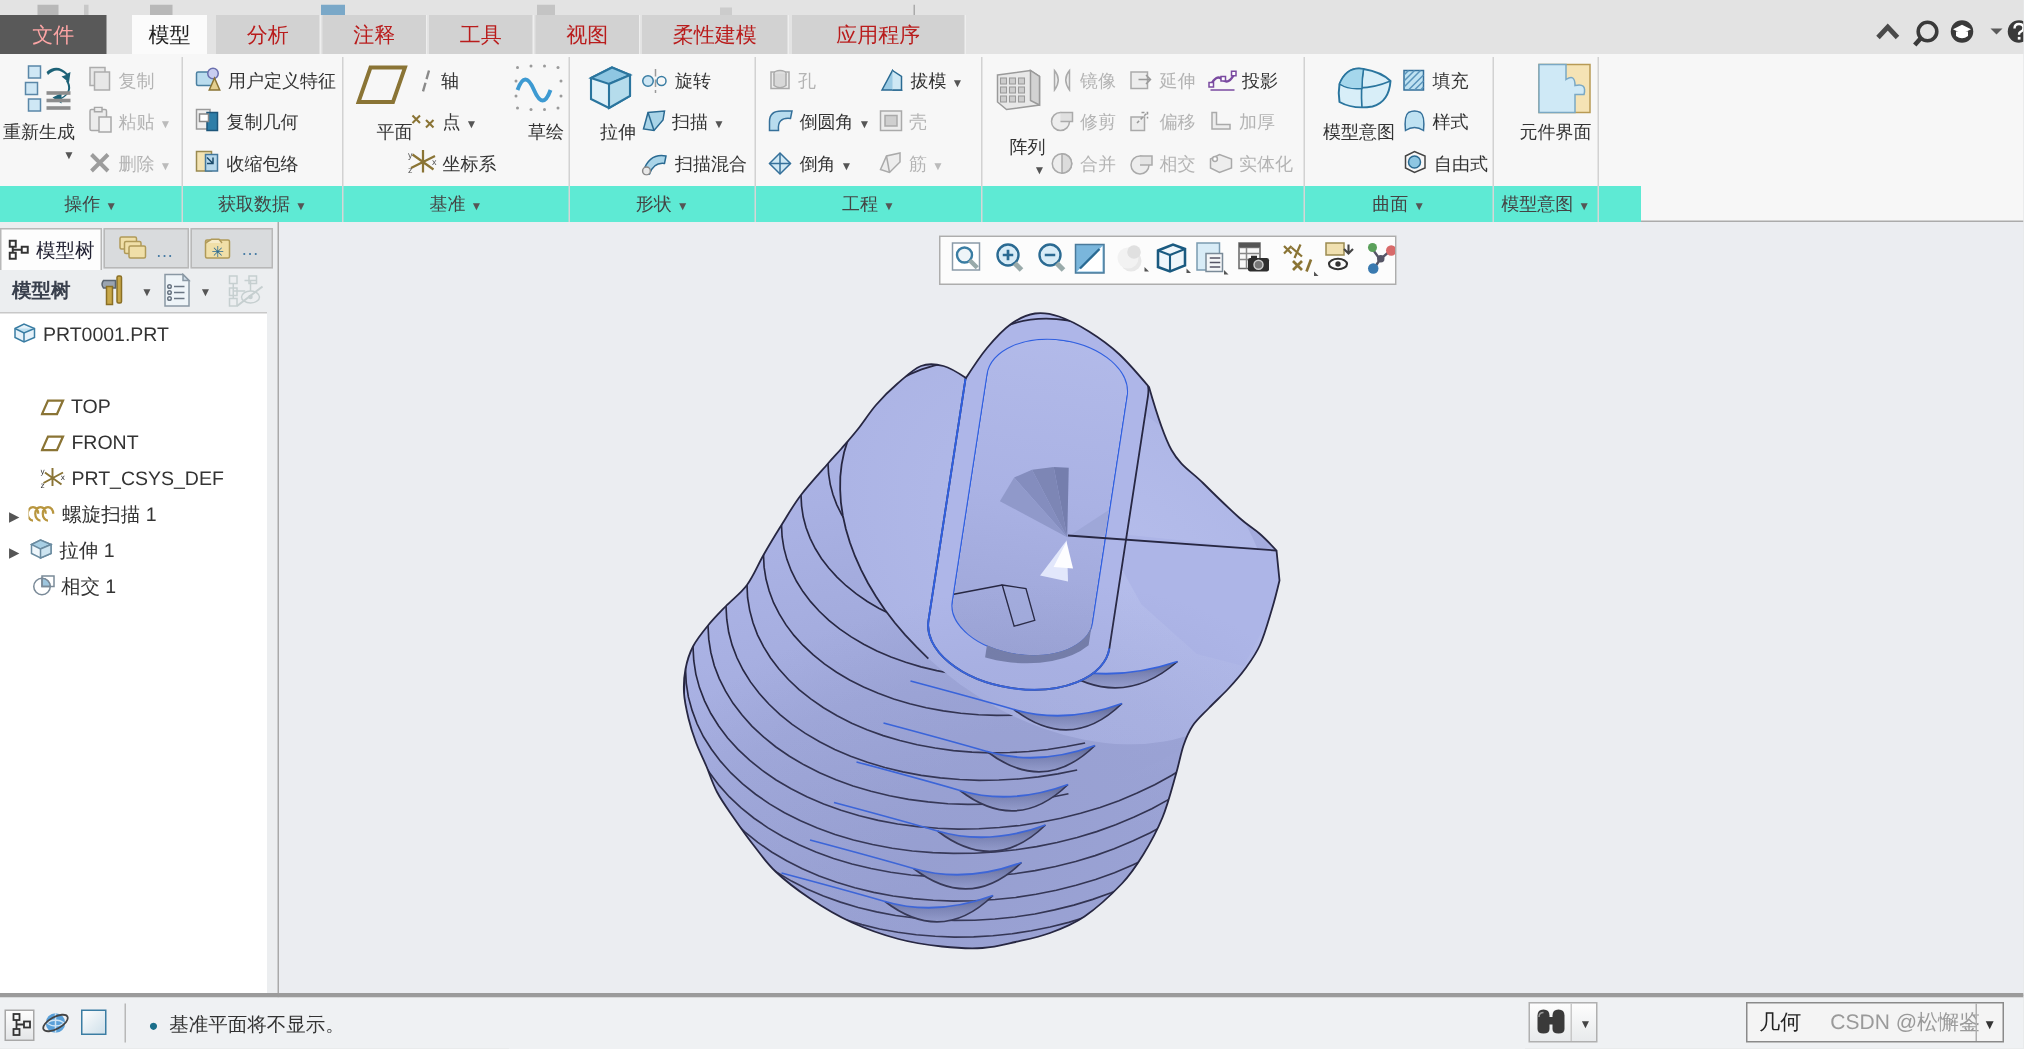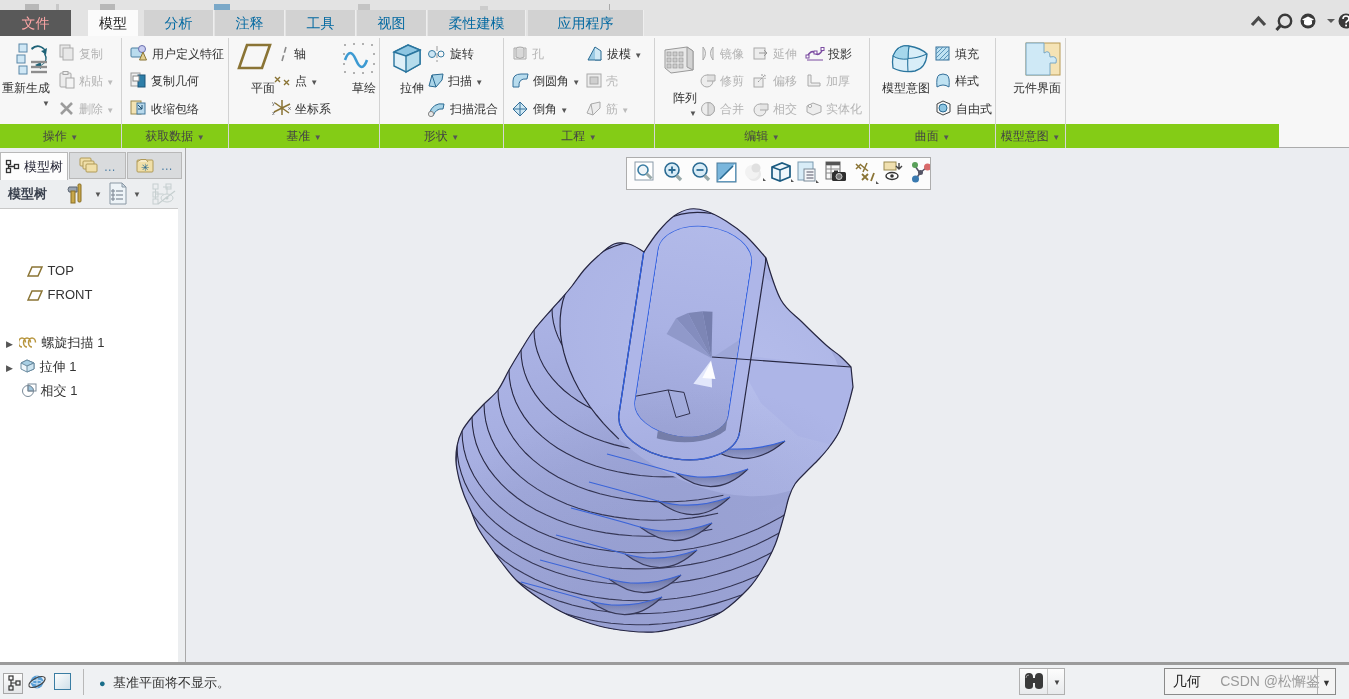--- a/index.html
+++ b/index.html
@@ -5,28 +5,28 @@
 * { margin:0; padding:0; box-sizing:border-box; }
 html,body { width:1349px; height:699px; overflow:hidden; }
 body { font-family:"Liberation Sans", sans-serif; position:relative; background:#e3e3e3; }
 .abs { position:absolute; }
 
 
 #topstrip { left:0; top:0; width:1349px; height:10px; background:#e3e3e3; }
 
 
 #tabrow { left:0; top:10px; width:1349px; height:26px; background:#e3e3e3; }
-.tab { position:absolute; top:0; height:26px; text-align:center; font-size:14px; color:#0369a1; line-height:27px; }
+.tab { position:absolute; top:0; height:26px; text-align:center; font-size:14px; color:#b91c1c; line-height:27px; }
 .tab.file { background:#595959; color:#fca5a5; }
 .tab.active { background:#fbfbfb; color:#222; }
 .tab.norm { background:#d2d2d2; border-right:1px solid #eeeeee; }
 
 
 #ribbon { left:0; top:36px; width:1349px; height:112px; background:#f7f7f7; border-bottom:1px solid #ababab; }
-#ribbonlabels { left:0; top:124px; width:1279px; height:24px; background:#84cc16; }
+#ribbonlabels { left:0; top:124px; width:1094px; height:24px; background:#5eead4; }
 .glabel { position:absolute; top:0; height:24px; line-height:24px; text-align:center; font-size:12px; color:#444; }
 .glabel .dn { font-size:8px; color:#555; }
 .gsep { position:absolute; top:2px; width:1px; height:118px; background:#d2d2d2; }
 .ritem { position:absolute; font-size:12px; color:#333; white-space:nowrap; height:20px; line-height:20px; }
 .ritem.dis { color:#b4b4b4; }
 .ritem svg { vertical-align:-4px; margin-right:3px; }
 .rbig { position:absolute; text-align:right; font-size:12px; color:#333; }
 .dna { font-size:8px; color:#555; }
 .dnd { font-size:8px; color:#bbb; }
 
@@ -333,21 +333,20 @@
   <div style="position:absolute;left:503px;top:0;width:1px;height:24px;background:#d6d6d6;"></div>
   <div style="position:absolute;left:654px;top:0;width:1px;height:24px;background:#d6d6d6;"></div>
   <div style="position:absolute;left:869px;top:0;width:1px;height:24px;background:#d6d6d6;"></div>
   <div style="position:absolute;left:995px;top:0;width:1px;height:24px;background:#d6d6d6;"></div>
   <div style="position:absolute;left:1065px;top:0;width:1px;height:24px;background:#d6d6d6;"></div>
   <div class="glabel" style="left:0;width:121px;">操作 <span class="dn">▼</span></div>
   <div class="glabel" style="left:122px;width:106px;">获取数据 <span class="dn">▼</span></div>
   <div class="glabel" style="left:229px;width:150px;">基准 <span class="dn">▼</span></div>
   <div class="glabel" style="left:380px;width:123px;">形状 <span class="dn">▼</span></div>
   <div class="glabel" style="left:504px;width:150px;">工程 <span class="dn">▼</span></div>
-  <div class="glabel" style="left:655px;width:214px;">编辑 <span class="dn">▼</span></div>
   <div class="glabel" style="left:870px;width:125px;">曲面 <span class="dn">▼</span></div>
   <div class="glabel" style="left:996px;width:69px;">模型意图 <span class="dn">▼</span></div>
 </div>
 
 <div id="lpanel" class="abs">
   <div style="position:absolute;left:0;top:4px;width:68px;height:28px;background:#fdfdfd;border:1px solid #b8b8b8;border-bottom:none;font-size:13px;color:#223;line-height:27px;">
     <svg width="15" height="15" viewBox="0 0 15 15" style="vertical-align:-3px;margin:0 4px 0 4px;">
         <g fill="none" stroke="#333" stroke-width="1.3">
           <rect x="1.5" y="1.5" width="4" height="4"></rect>
           <rect x="1.5" y="9.5" width="4" height="4"></rect>
@@ -404,26 +403,39 @@
           <rect x="1" y="16" width="5" height="5"></rect>
           <path d="M3.5 6 v10 M3.5 11 h8 M11 4 h8 M15 4 v7"></path>
           <rect x="14" y="1" width="5" height="5"></rect>
         </g>
         <ellipse cx="15" cy="15" rx="6" ry="4" fill="none" stroke="#9aa"></ellipse>
         <circle cx="15" cy="15" r="1.5" fill="#9aa"></circle>
         <path d="M6 21 L23 8" stroke="#9aa" stroke-width="1.4"></path>
       </svg>
   </div>
   <div id="treearea">
+    <div class="trow" style="top:2px;"><span style="margin-left:8px;"></span><svg width="17" height="16" viewBox="0 0 17 16">
+          <path d="M2 5 L8 2 L15 5 L15 11 L8 14 L2 11 Z" fill="#e6f2fa" stroke="#3a7da3"></path>
+          <path d="M2 5 L8 8 L15 5" fill="#bfe0f0" stroke="#3a7da3"></path>
+          <path d="M8 8 v6" stroke="#3a7da3"></path>
+        </svg> PRT0001.PRT</div>
     <div class="trow" style="top:50px;"><span style="margin-left:27px;"></span><svg width="17" height="13" viewBox="0 0 17 13">
           <path d="M5 2 h10 l-4 9 h-10z" fill="none" stroke="#8a7435" stroke-width="1.5"></path>
         </svg> TOP</div>
     <div class="trow" style="top:74px;"><span style="margin-left:27px;"></span><svg width="17" height="13" viewBox="0 0 17 13">
           <path d="M5 2 h10 l-4 9 h-10z" fill="none" stroke="#8a7435" stroke-width="1.5"></path>
         </svg> FRONT</div>
+    <div class="trow" style="top:98px;"><span style="margin-left:27px;"></span><svg width="17" height="15" viewBox="0 0 17 15">
+          <g stroke="#8a7435" stroke-width="1.3" fill="none">
+            <path d="M8 1 v12 M2 11 L15 4 M3 4 L14 12"></path>
+          </g>
+          <text x="0" y="5" font-size="5.5" fill="#333">y</text>
+          <text x="0" y="14" font-size="5.5" fill="#333">z</text>
+          <text x="13.5" y="9" font-size="5.5" fill="#333">x</text>
+        </svg> PRT_CSYS_DEF</div>
     <div class="trow" style="top:122px;"><span style="margin-left:6px;color:#555;font-size:9px;">▶</span><span style="margin-left:6px;"></span><svg width="19" height="14" viewBox="0 0 19 14">
           <g fill="none" stroke="#b8963f" stroke-width="1.5">
             <path d="M3 11 a3.5 4.5 0 1 1 3.5 -4.5 M8 11 a3.5 4.5 0 1 1 3.5 -4.5 M13 11 a3.5 4.5 0 1 1 3.5 -4.5"></path>
           </g>
         </svg> 螺旋扫描 1</div>
     <div class="trow" style="top:146px;"><span style="margin-left:6px;color:#555;font-size:9px;">▶</span><span style="margin-left:6px;"></span><svg width="17" height="16" viewBox="0 0 17 16">
           <path d="M2 5 L8 2 L15 5 L15 11 L8 14 L2 11 Z" fill="#eef6fb" stroke="#6a8ba0"></path>
           <path d="M8 2 L15 5 L8 8 L2 5Z" fill="#a8cfe4" stroke="#6a8ba0"></path>
           <path d="M8 8 L15 5 L15 11 L8 14Z" fill="#cde4f0" stroke="#6a8ba0"></path>
         </svg> 拉伸 1</div>

